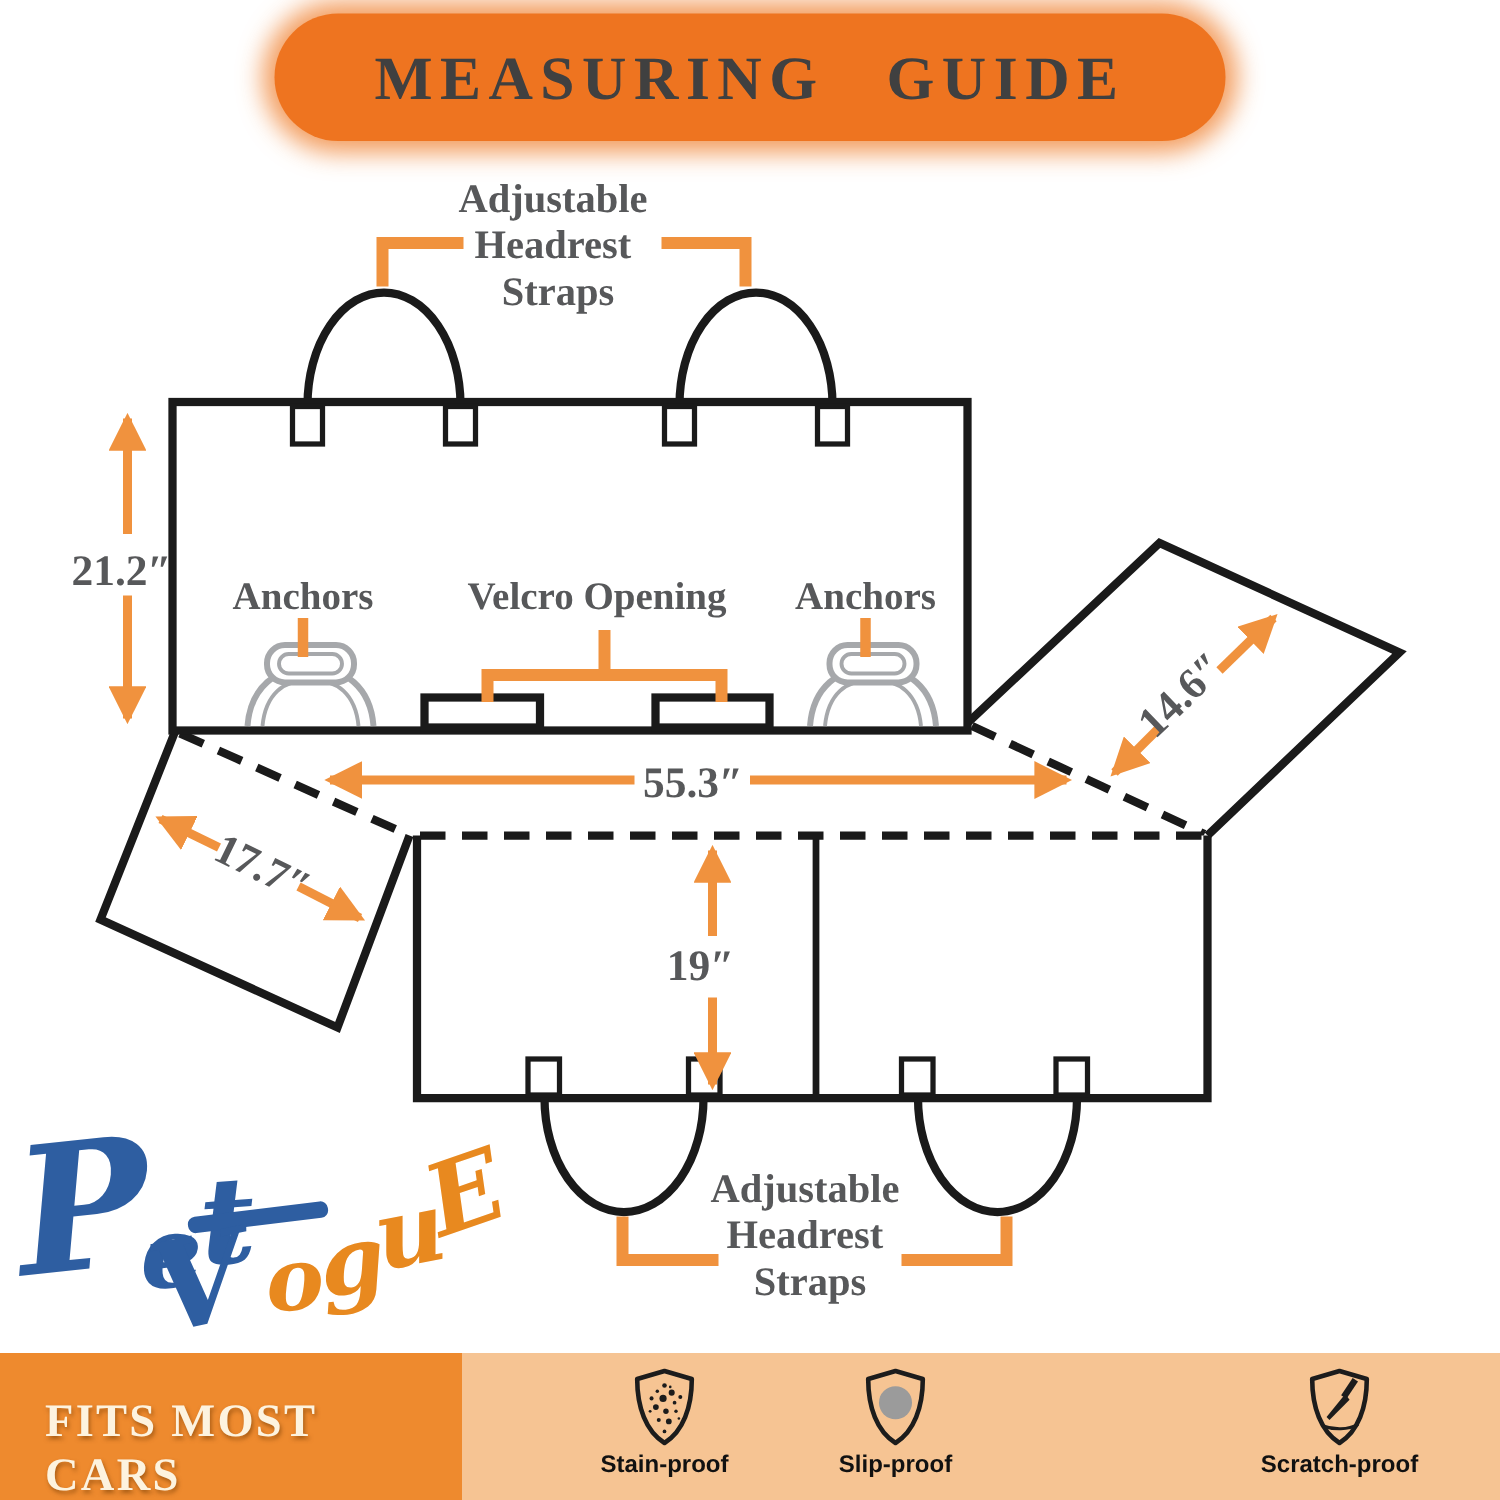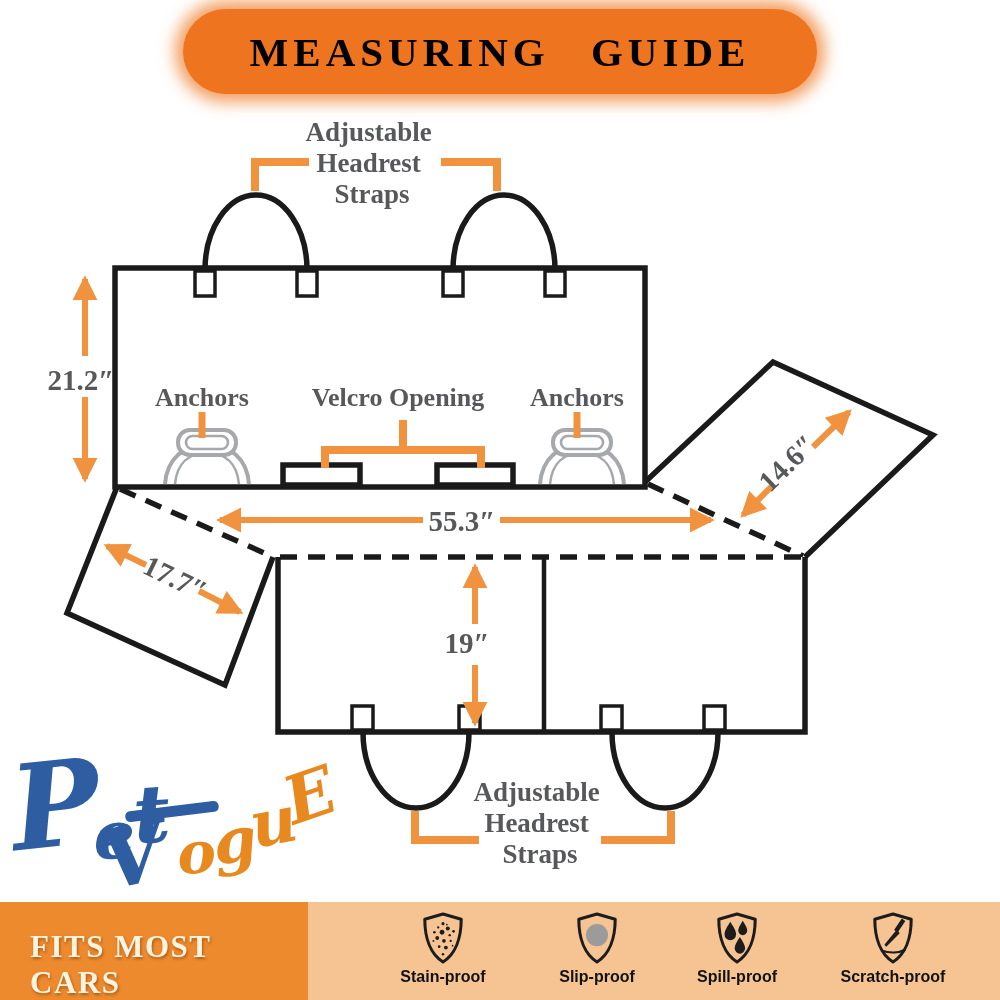--- a/index.html
+++ b/index.html
@@ -2,21 +2,21 @@
 <html><head>
 <meta charset="utf-8">
 <style>
   html,body{margin:0;padding:0;background:#fff;}
   .stage{position:relative;width:1000px;height:1000px;background:#ffffff;overflow:hidden;
          font-family:"Liberation Serif",serif;}
   
   .banner{position:absolute;left:183px;top:9px;width:634px;height:85px;border-radius:48px;
           background:#ee7420;box-shadow:0 0 16px 8px rgba(239,120,34,.72);
           display:flex;align-items:center;justify-content:center;}
-  .banner-text{font-weight:bold;font-size:41px;color:#000000;letter-spacing:5px;word-spacing:26px;}
+  .banner-text{font-weight:bold;font-size:41px;color:#404040;letter-spacing:5px;word-spacing:26px;}
   
   .diagram{position:absolute;left:0;top:0;width:1000px;height:1000px;}
   .oL{stroke:#1a1a1a;stroke-width:5.5;fill:none;stroke-linejoin:miter;}
   .oF{fill:#ffffff;stroke:none;}
   .oD{stroke:#1a1a1a;stroke-width:5.5;fill:none;stroke-dasharray:17 11;}
   .tab{fill:#ffffff;stroke:#1a1a1a;stroke-width:3.5;}
   .divider{stroke:#1a1a1a;stroke-width:4.5;}
   .ancO{stroke:#a6a8ab;stroke-width:4;fill:#ffffff;}
   .ancI{stroke:#a6a8ab;stroke-width:2.6;fill:none;}
   .arrow{stroke:#f0923e;stroke-width:6;fill:none;}
@@ -199,31 +199,20 @@
     </div>
 
     <div class="feature f2">
       <svg class="shield" width="46" height="54" viewBox="0 0 48 56">
         <path d="M24,3 L43,8.5 C43,28 37,45 24,53 C11,45 5,28 5,8.5 Z" fill="none" stroke="#1c1c1c" stroke-width="3.2" stroke-linejoin="round"></path>
         <circle cx="24" cy="25" r="11.5" fill="#9b9b9b"></circle>
       </svg>
       <div class="feature-label">Slip-proof</div>
     </div>
 
-    <div class="feature f3">
-      <svg class="shield" width="46" height="54" viewBox="0 0 48 56">
-        <path d="M24,3 L43,8.5 C43,28 37,45 24,53 C11,45 5,28 5,8.5 Z" fill="none" stroke="#1c1c1c" stroke-width="3.2" stroke-linejoin="round"></path>
-        <g fill="#1c1c1c">
-          <path transform="translate(17,20)" d="M0,-9 C3.5,-3.5 6,0.5 6,4 A6,6.4 0 1 1 -6,4 C-6,0.5 -3.5,-3.5 0,-9 Z"></path>
-          <path transform="translate(30,17) scale(0.78)" d="M0,-9 C3.5,-3.5 6,0.5 6,4 A6,6.4 0 1 1 -6,4 C-6,0.5 -3.5,-3.5 0,-9 Z"></path>
-          <path transform="translate(27,35) scale(0.9)" d="M0,-9 C3.5,-3.5 6,0.5 6,4 A6,6.4 0 1 1 -6,4 C-6,0.5 -3.5,-3.5 0,-9 Z"></path>
-        </g>
-      </svg>
-      <div class="feature-label">Spill-proof</div>
-    </div>
 
     <div class="feature f4">
       <svg class="shield" width="46" height="54" viewBox="0 0 48 56">
         <path d="M24,3 L43,8.5 C43,28 37,45 24,53 C11,45 5,28 5,8.5 Z" fill="none" stroke="#1c1c1c" stroke-width="3.2" stroke-linejoin="round"></path>
         <line x1="35" y1="9" x2="27" y2="21" stroke="#1c1c1c" stroke-width="4.5"></line>
         <polygon points="28,19 31,23 17,37 15,35" fill="#1c1c1c"></polygon>
         <path d="M12,41 C20,44 30,44 37,40" fill="none" stroke="#1c1c1c" stroke-width="2.2"></path>
       </svg>
       <div class="feature-label">Scratch-proof</div>
     </div>

